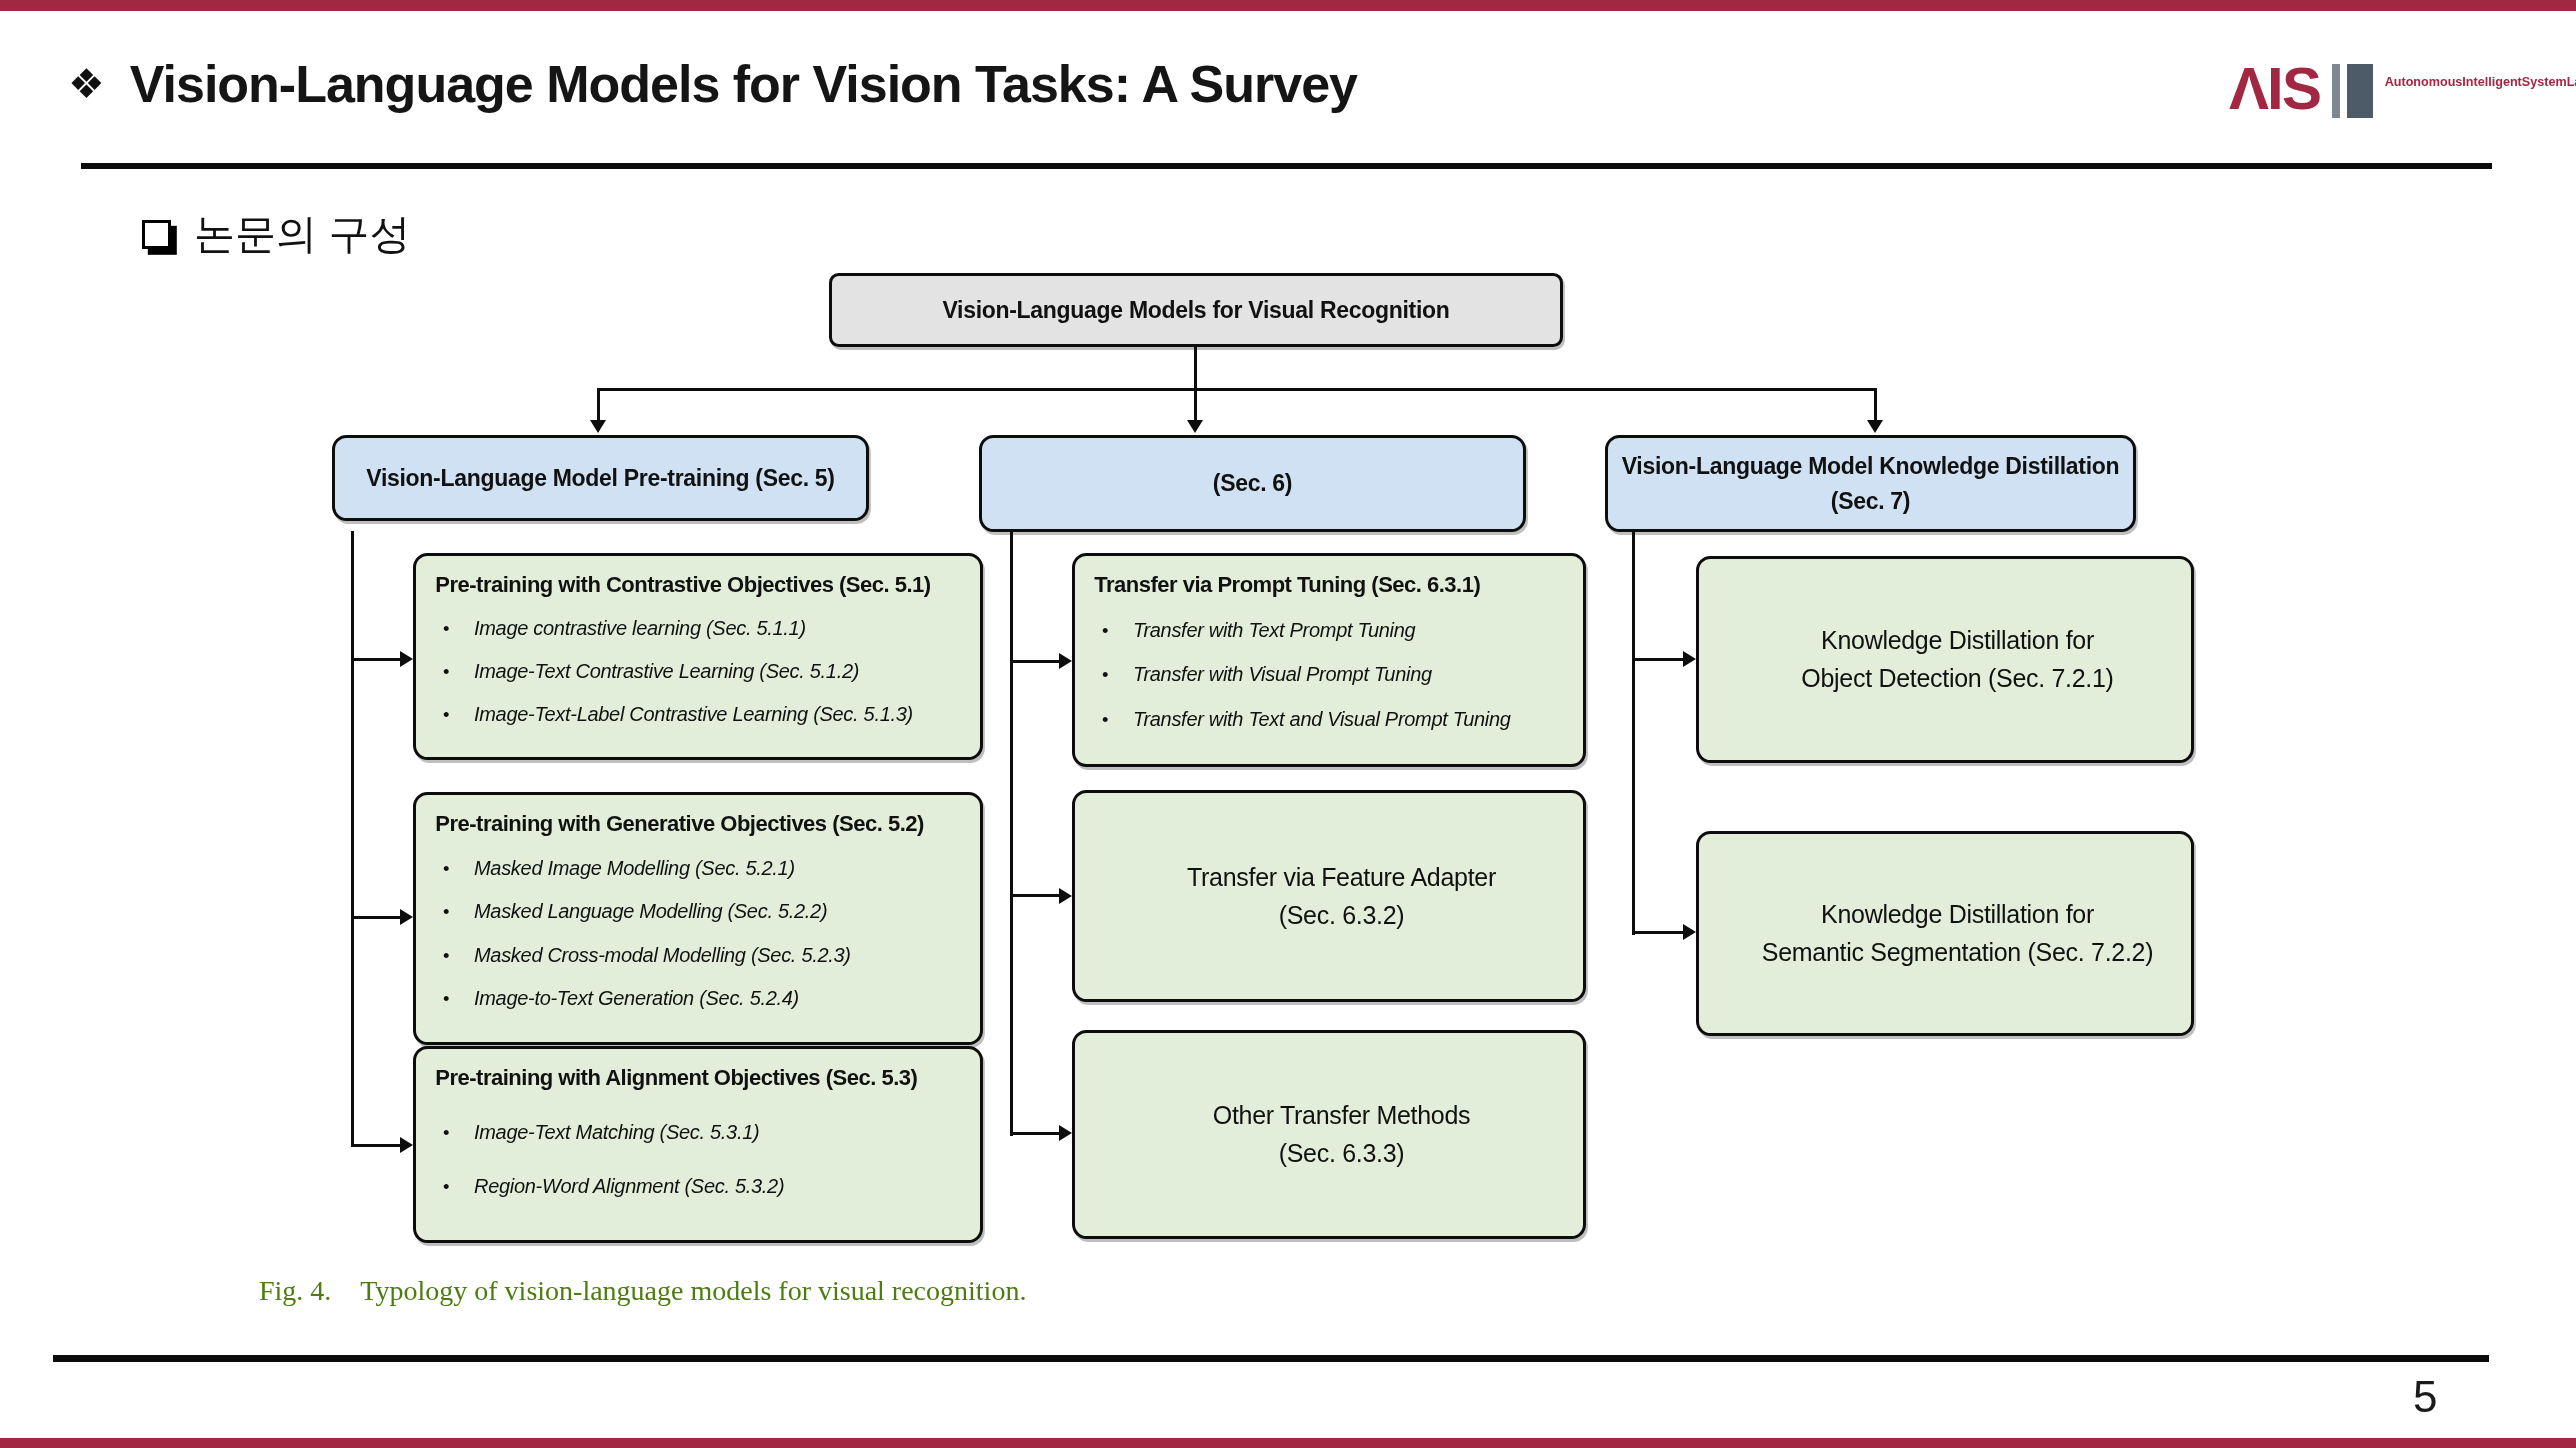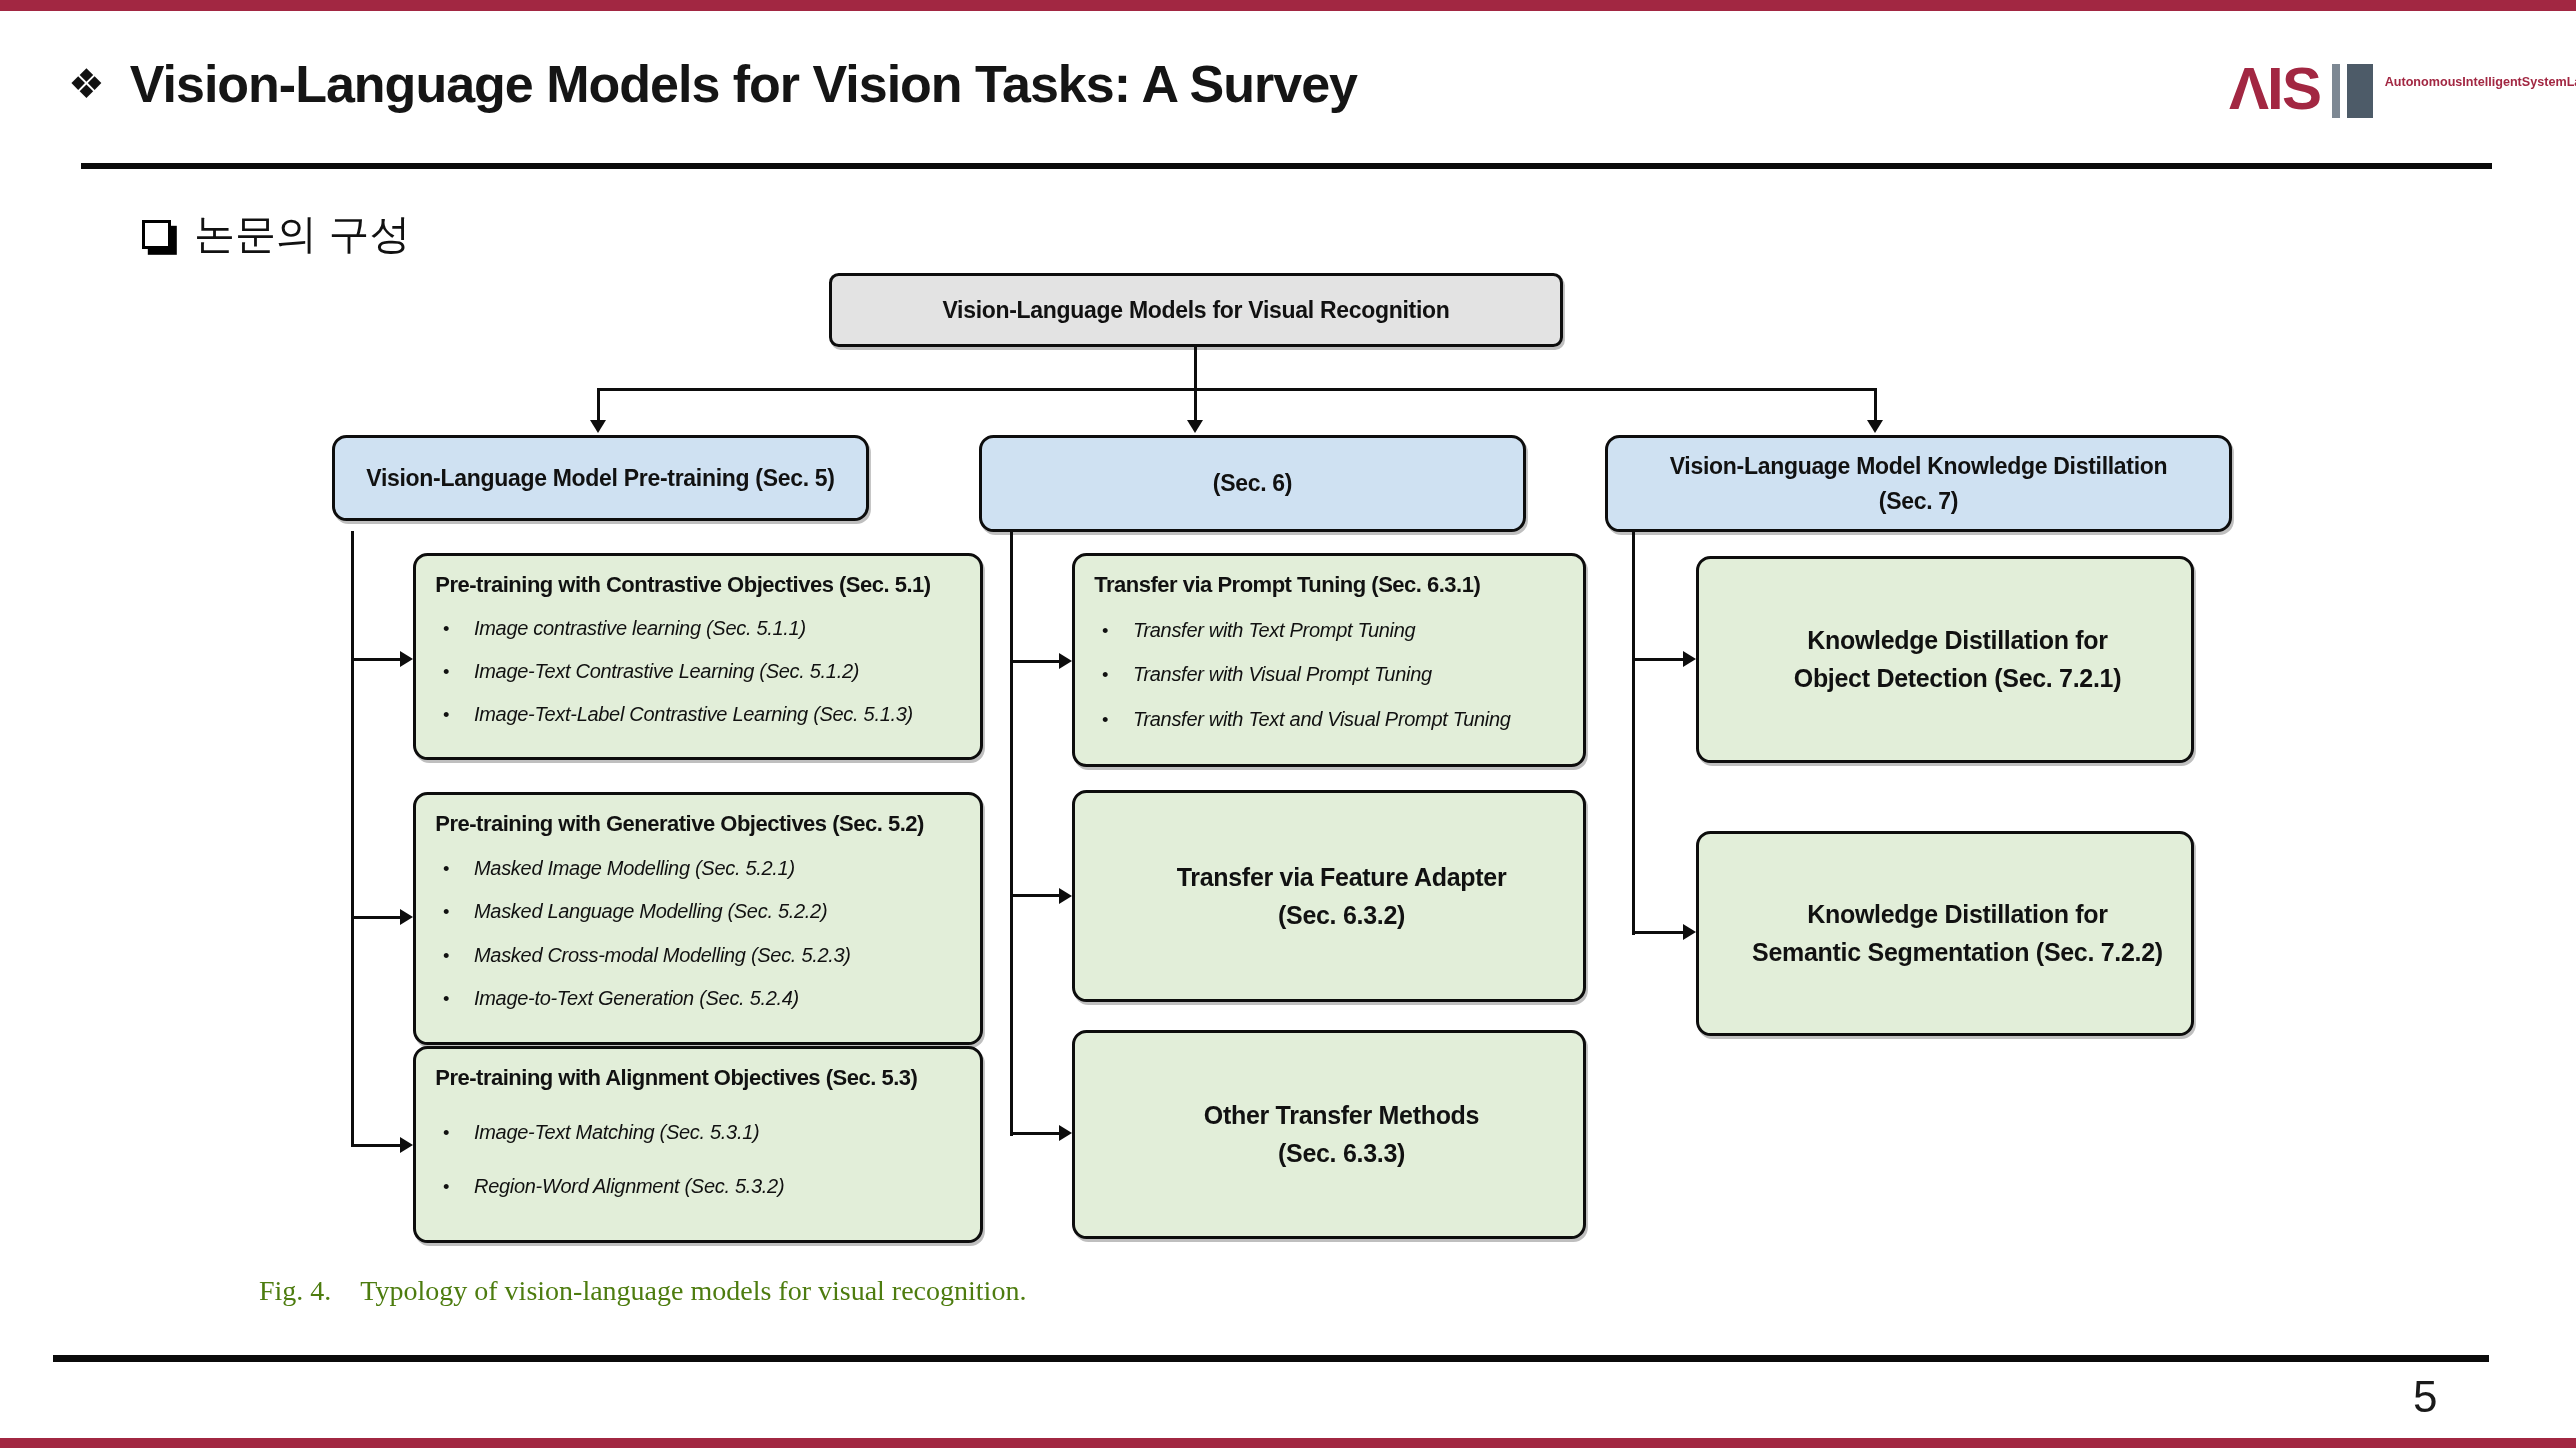--- a/index.html
+++ b/index.html
@@ -37,33 +37,33 @@
           box-shadow:1.9px 2.9px 0 rgba(0,0,0,0.25); letter-spacing:-0.3px; }
   .root-box { left:829px; top:273px; width:734px; height:74px; background:#e3e3e3;
               border-width:3.4px; border-radius:9.7px;
               display:flex; align-items:center; justify-content:center;
               font-size:23px; font-weight:600; }
   .blue { background:#cfe1f2; display:flex; flex-direction:column;
           align-items:center; justify-content:center; text-align:center;
           font-size:23px; font-weight:600; line-height:1.5; }
   .blue1 { left:332px;  top:435px; width:537px; height:86px; }
   .blue2 { left:979px; top:435px; width:547px; height:97px; }
-  .blue3 { left:1605px; top:435px; width:627px; height:97px; }
+  .blue3 { left:1605px; top:435px; width:531px; height:97px; }
 
   .green { background:#e2eed9; }
   .list-box { padding:15.5px 17.4px 11.6px 19.3px; display:flex; flex-direction:column; }
   .list-title { font-size:22px; font-weight:600; letter-spacing:-0.5px; white-space:nowrap; }
   .bullet-list { flex:1; display:flex; flex-direction:column; justify-content:space-evenly;
                  padding-left:7.7px; }
   .bullet-item { display:flex; align-items:baseline; }
   .bullet-item::before { content:"•"; width:31px; flex:0 0 31px; font-size:18.4px; }
   .bullet-text { font-style:italic; font-size:20px; font-weight:500; letter-spacing:-0.3px;
                  white-space:nowrap; }
   .center-box { display:flex; flex-direction:column; align-items:center; justify-content:center;
-                gap:9px; text-align:center; font-size:25px; font-weight:700;padding-left:25px; }
+                gap:9px; text-align:center; font-size:25px; font-weight:400;padding-left:25px; }
 
   .g11 { left:413px;  top:553px;  width:570px; height:207px; }
   .g12 { left:413px;  top:792px;  width:570px; height:253px; }
   .g13 { left:413px;  top:1046px; width:570px; height:197px; }
   .g21 { left:1072px; top:553px;  width:514px; height:214px; }
   .g22 { left:1072px; top:790px;  width:514px; height:212px; }
   .g23 { left:1072px; top:1030px; width:514px; height:209px; }
   .g31 { left:1696px; top:556px;  width:498px; height:207px; }
   .g32 { left:1696px; top:831px;  width:498px; height:205px; }
 

